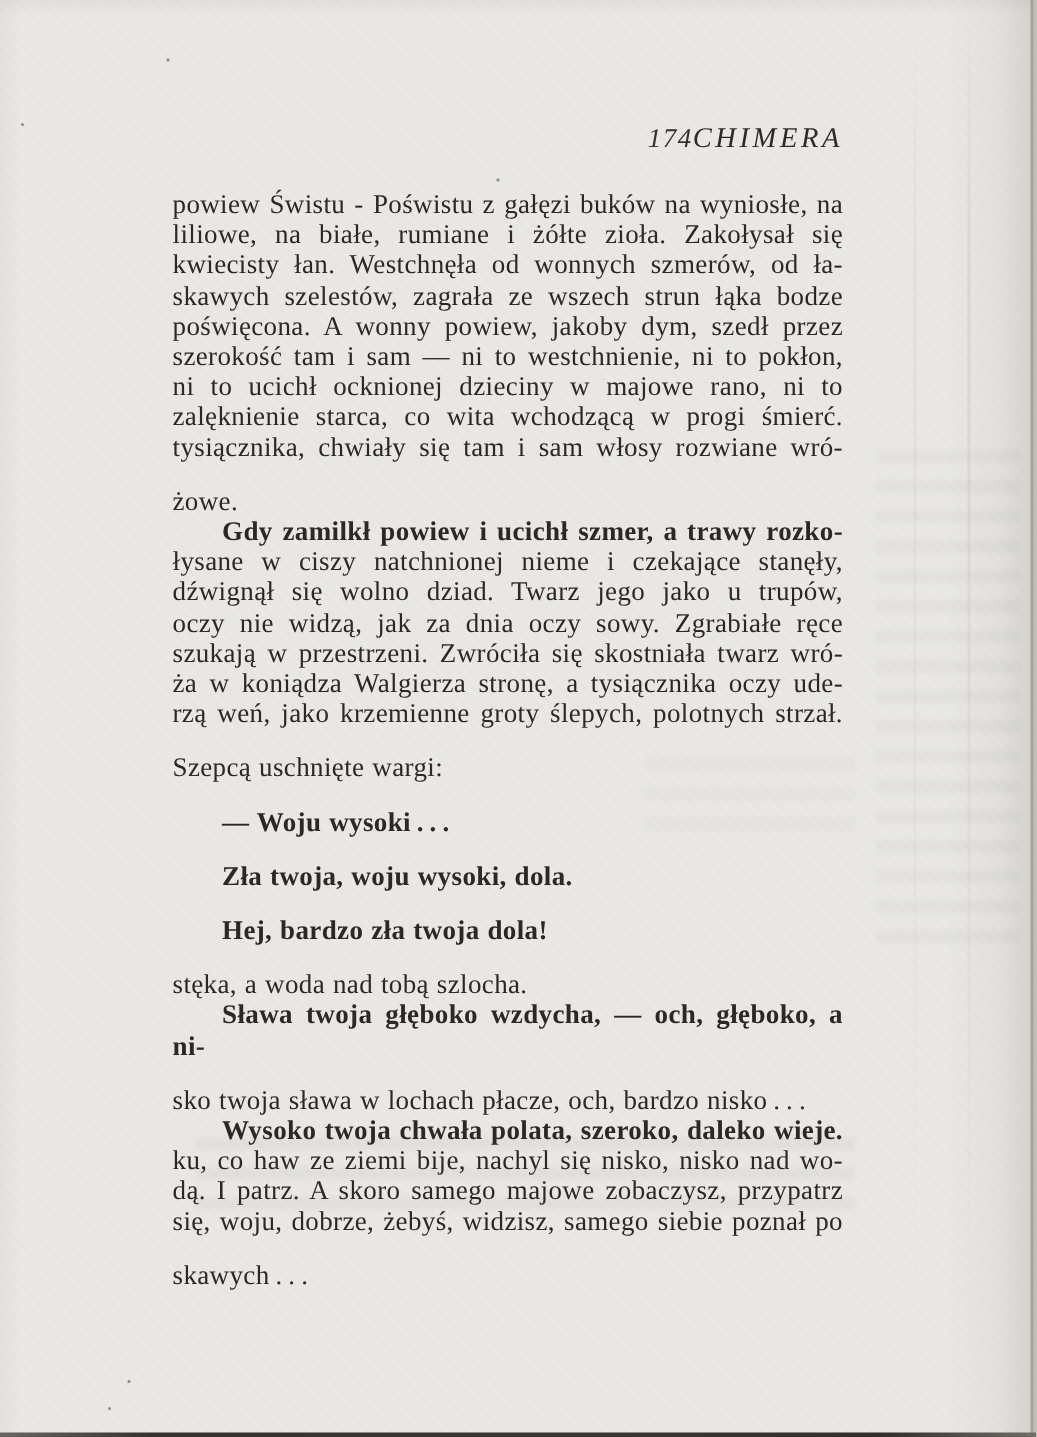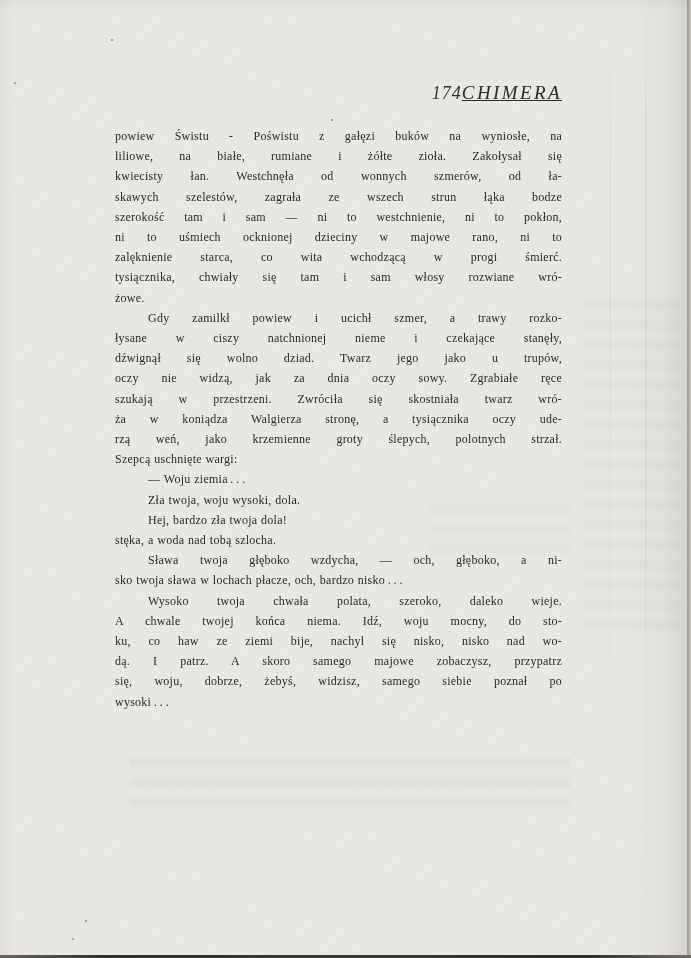--- a/index.html
+++ b/index.html
@@ -30,37 +30,36 @@
     font-style: italic;
     font-size: 18px;
     letter-spacing: 1px;
     color: #35322e;
   }
   .running {
     font-style: italic;
     font-size: 19px;
     letter-spacing: 2.4px;
     color: #2e2b27;
-    text-decoration: underline;
   }
   .textblock {
     position: absolute;
     left: 115px; top: 126px; width: 447px;
   }
   .line {
-    font-size: 12px;
+    font-size: 18px;
     line-height: 20.2px;
     letter-spacing: 0.25px;
     word-spacing: 0.5px;
     white-space: normal;
     text-align: justify;
     text-align-last: justify;
   }
-  .line.indent { text-indent: 33px; }
-  .line.nojust { text-align: left; text-align-last: left; }
+  .line.indent { text-indent: 33px; font-weight: bold; }
+  .line.nojust { text-align: left; text-align-last: left; margin-top: 16px; }
   
   .edge-right-line {
     position: absolute; top: 0; right: 2px; width: 2px; height: 958px;
     background: rgba(130,126,118,0.55);
   }
   .edge-right-strip {
     position: absolute; top: 0; right: 0; width: 2px; height: 958px;
     background: rgba(190,187,180,0.9);
   }
   .crease {
@@ -93,45 +92,45 @@
   <div class="header">
     <span class="pagenum">174</span>
     <span class="running">CHIMERA</span>
   </div>
 
   <div class="textblock">
       <div class="line">powiew Świstu - Poświstu z gałęzi buków na wyniosłe, na</div>
       <div class="line">liliowe, na białe, rumiane i żółte zioła.  Zakołysał się</div>
       <div class="line">kwiecisty łan.  Westchnęła od wonnych szmerów, od ła-</div>
       <div class="line">skawych szelestów, zagrała ze wszech strun łąka bodze</div>
+      <div class="line">poświęcona.  A wonny powiew, jakoby dym, szedł przez</div>
       <div class="line">szerokość tam i sam — ni to westchnienie, ni to pokłon,</div>
-      <div class="line">ni to uśmiech ocknionej dzieciny w majowe rano, ni to</div>
+      <div class="line">ni to ucichł ocknionej dzieciny w majowe rano, ni to</div>
       <div class="line">zalęknienie starca, co wita wchodzącą w progi śmierć.</div>
       <div class="line">tysiącznika, chwiały się tam i sam włosy rozwiane wró-</div>
       <div class="line nojust">żowe.</div>
       <div class="line indent">Gdy zamilkł powiew i ucichł szmer, a trawy rozko-</div>
       <div class="line">łysane w ciszy natchnionej nieme i czekające stanęły,</div>
       <div class="line">dźwignął się wolno dziad.  Twarz jego jako u trupów,</div>
       <div class="line">oczy nie widzą, jak za dnia oczy sowy.  Zgrabiałe ręce</div>
       <div class="line">szukają w przestrzeni.  Zwróciła się skostniała twarz wró-</div>
       <div class="line">ża w koniądza Walgierza stronę, a tysiącznika oczy ude-</div>
       <div class="line">rzą weń, jako krzemienne groty ślepych, polotnych strzał.</div>
       <div class="line nojust">Szepcą uschnięte wargi:</div>
-      <div class="line indent nojust">— Woju ziemia . . .</div>
+      <div class="line indent nojust">— Woju wysoki . . .</div>
       <div class="line indent nojust">Zła twoja,  woju wysoki,  dola.</div>
       <div class="line indent nojust">Hej, bardzo zła twoja dola!</div>
       <div class="line nojust">stęka, a woda nad tobą szlocha.</div>
       <div class="line indent">Sława twoja głęboko wzdycha, — och, głęboko, a ni-</div>
       <div class="line nojust">sko twoja sława w lochach płacze, och, bardzo nisko . . .</div>
       <div class="line indent">Wysoko twoja chwała polata, szeroko,  daleko wieje.</div>
-      <div class="line">A chwale twojej końca niema.  Idź, woju mocny, do sto-</div>
       <div class="line">ku, co haw ze ziemi bije, nachyl się nisko, nisko nad wo-</div>
       <div class="line">dą.  I patrz.  A skoro samego majowe zobaczysz, przypatrz</div>
       <div class="line">się, woju, dobrze, żebyś, widzisz, samego siebie poznał po</div>
-      <div class="line nojust">wysoki . . .</div>
+      <div class="line nojust">skawych . . .</div>
     </div>
 
   <div class="bleed b1"></div>
   <div class="bleed b2"></div>
   <div class="bleed b3"></div>
   <div class="crease" style="right: 44px;"></div>
   <div class="crease" style="right: 80px; opacity:.6;"></div>
   <div class="edge-right-strip"></div>
   <div class="edge-right-line"></div>
   <div class="bottom-scan-line"></div>

